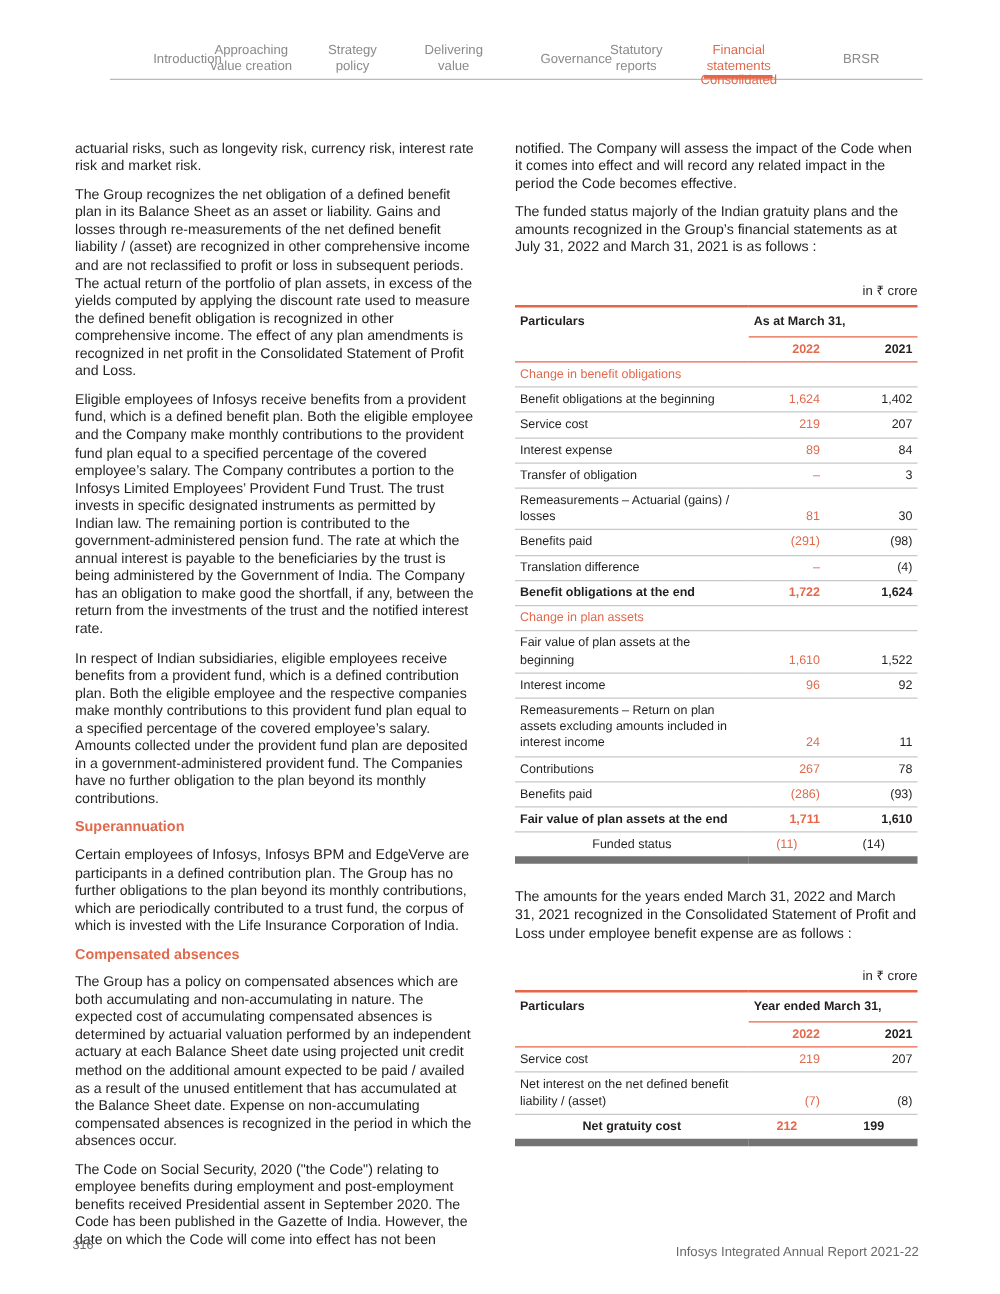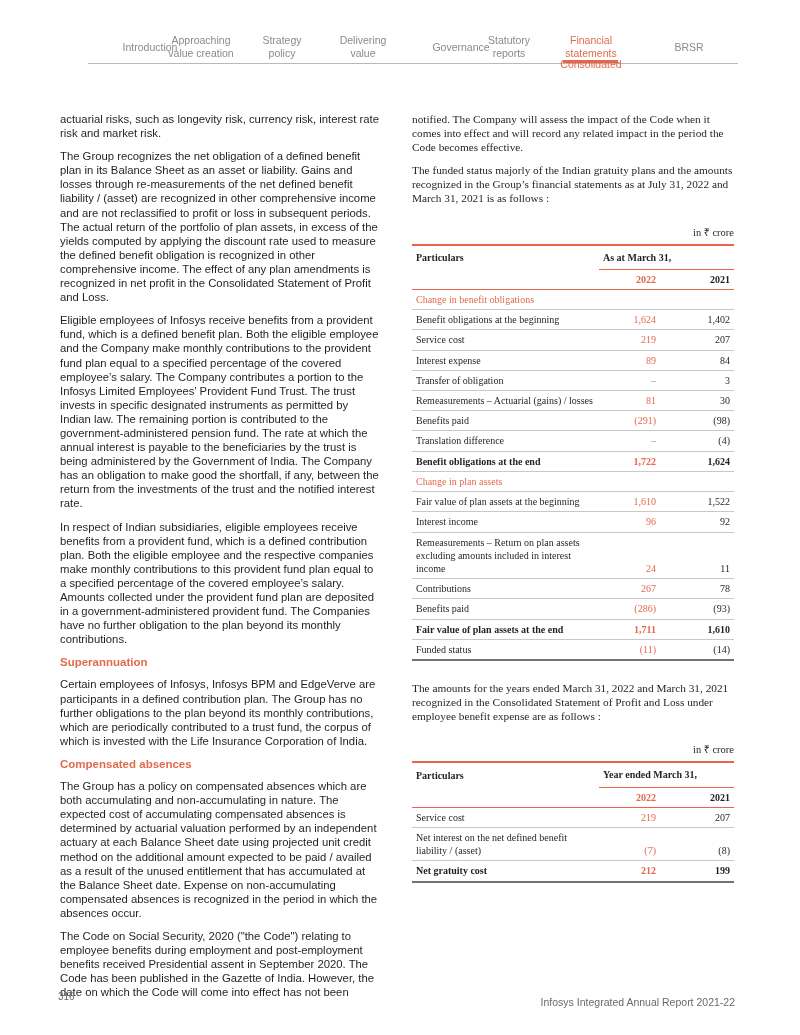--- a/index.html
+++ b/index.html
@@ -11,41 +11,41 @@
   .nav-line { position: absolute; left: 88px; right: 62px; top: 63px; height: 1px; background: #b9b9b9; }
   .nav-item { position: absolute; top: 34px; font-size: 10.5px; line-height: 13px; color: #8a8a8a; text-align: center; white-space: pre-line; transform: translateX(-50%); cursor: pointer; }
   .nav-item.single { top: 41px; padding-left: 48px; }
   .nav-item.active { color: #e06a4e; font-weight: normal; }
   .nav-underline { position: absolute; left: 563px; width: 55px; top: 60px; height: 3px; background: #e8654a; }
   .nav-sub { position: absolute; left: 591px; transform: translateX(-50%); top: 58px; font-size: 10.5px; color: #e06a4e; cursor: pointer; }
 
   
   .col { position: absolute; top: 112px; width: 322px; font-size: 11.3px; line-height: 14.1px; color: #231f20; }
   .col-left { left: 60px; }
-  .col-right { left: 412px; font-family: Liberation Serif, serif; }
+  .col-right { left: 412px; }
   .para { margin-bottom: 9px; }
   .subhead { color: #e06a4e; font-size: 11.5px; margin-bottom: 8px; }
   .sec-head { color: #e8654a; font-weight: bold; font-size: 11.8px; margin-top: 14px; margin-bottom: 5px; }
 
   
   .unit { text-align: right; font-size: 10.5px; margin-top: 20px; margin-bottom: 4px; color: #231f20; }
   table.fin { width: 322px; border-collapse: collapse; font-size: 10px; line-height: 13.2px; }
   table.fin td { padding: 3px 4px 3px 4px; border-bottom: 1px solid #c8c8c8; vertical-align: bottom; }
   table.fin tr.top-red td { border-top: 2px solid #e8654a; }
   table.fin td.num { text-align: right; width: 70px; }
   table.fin td.num22 { color: #e06a4e; width: 65px; padding-right: 8px; }
   table.fin td.label { width: 187px; }
   table.fin tr.head td { font-weight: bold; padding-top: 5px; padding-bottom: 5px; }
   table.fin tr.head td.span { text-align: left; border-bottom: 1px solid #e8654a; }
   table.fin tr.head td.label-head { border-bottom: none; }
   table.fin tr.years td { font-weight: bold; border-bottom: 1px solid #e8654a; }
   table.fin tr.section td { color: #e06a4e; }
   table.fin tr.total td { font-weight: bold; border-top: 1px solid #555; }
   table.fin tr.total td.num22 { color: #e8654a; }
-  table.fin tr.last td { border-bottom: 2px solid #737373; }
+  table.fin tr.last td { border-bottom: 6px solid #737373; text-align: center; }
   .para-after { margin-top: 20px; }
 
   
   .footer-page { position: absolute; left: 58px; top: 991px; font-size: 10px; color: #6a6a6a; }
   .footer-title { position: absolute; right: 65px; top: 996px; font-size: 10.5px; color: #6a6a6a; }
 </style>
 </head>
 <body>
 
 <nav class="topnav">

